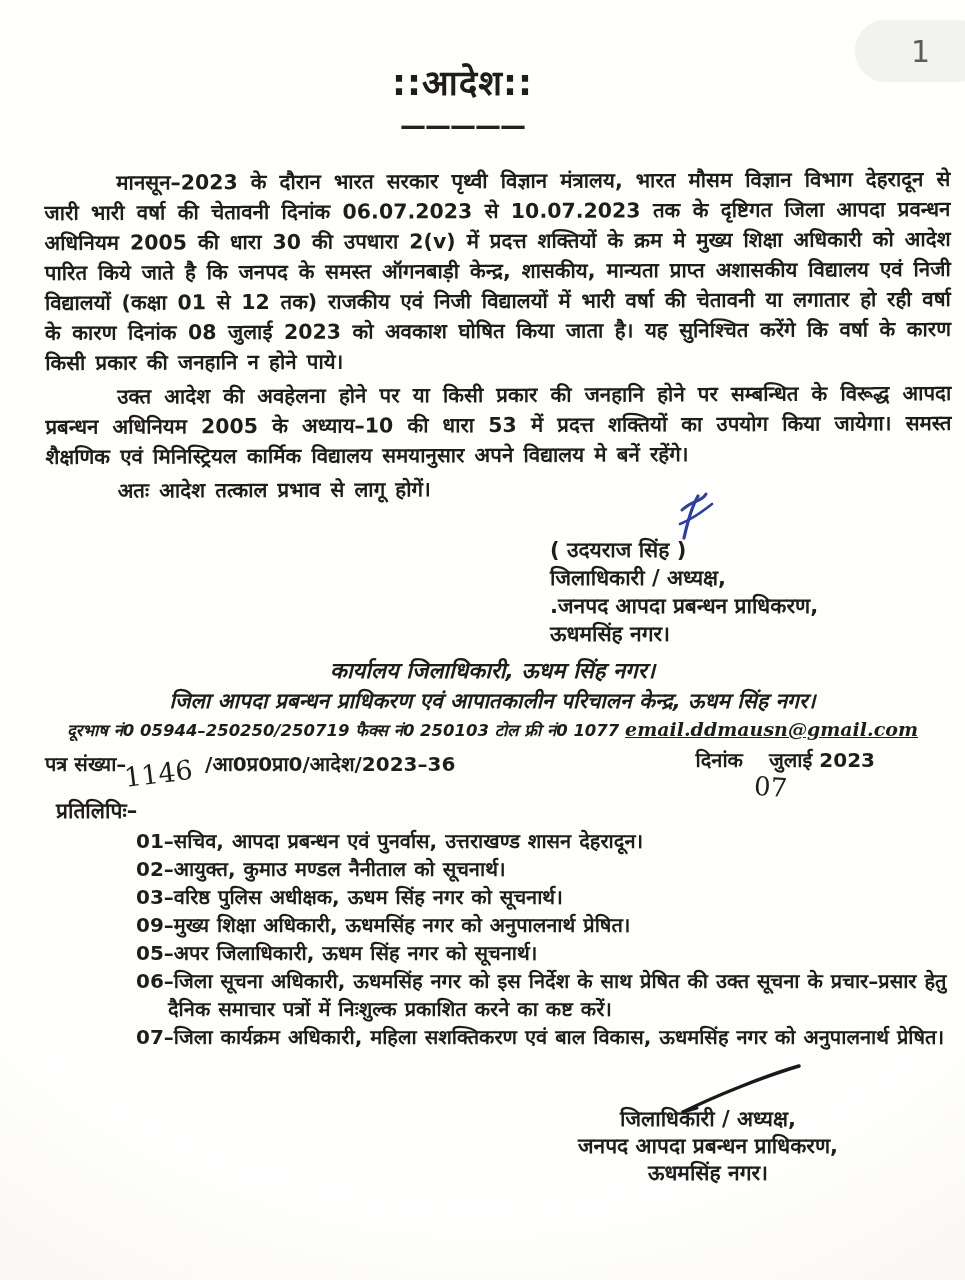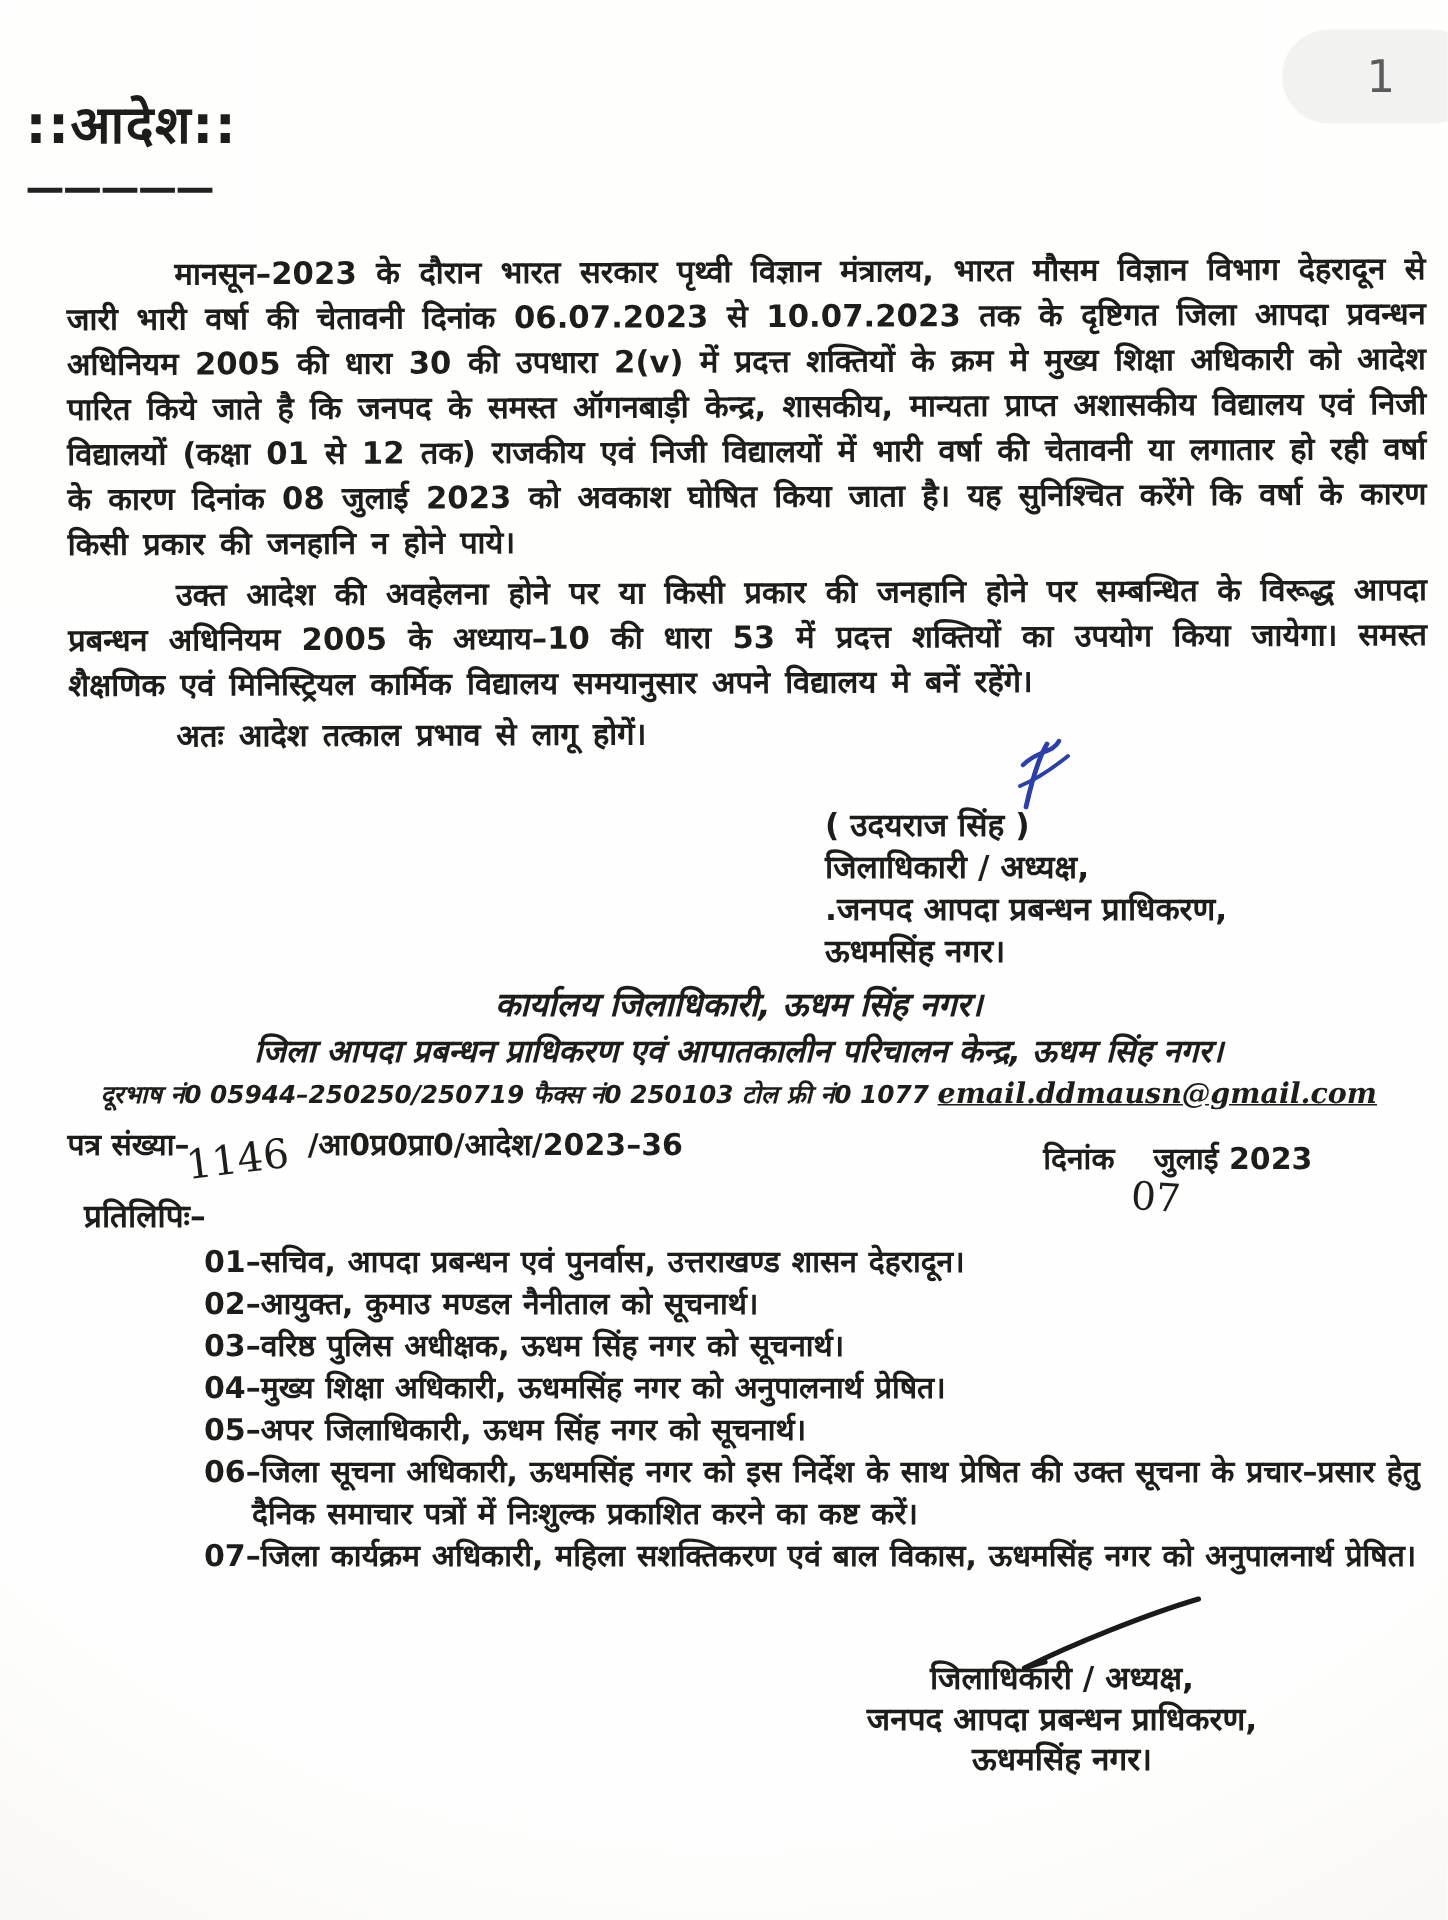--- a/index.html
+++ b/index.html
@@ -19,21 +19,21 @@
   .page-badge{
     position:absolute;top:20px;right:-22px;width:132px;height:62px;
     background:#f2f2f0;border-radius:32px;
     display:flex;align-items:center;justify-content:flex-start;
     box-shadow:0 0 0 1px rgba(0,0,0,0.015);
   }
   .page-badge span{
     margin-left:56px;font-size:30px;color:#5c5c5c;font-weight:400;
   }
   
-  .title-wrap{position:absolute;top:58px;left:0;right:40px;text-align:left;padding-left:17px;}
+  .title-wrap{position:absolute;top:58px;left:0;right:40px;text-align:center;}
   .title{font-size:35px;font-weight:700;letter-spacing:1px;}
   .title-dashes{font-size:26px;font-weight:700;letter-spacing:-1px;margin-top:6px;color:#222;}
   
   .doc-body{
     position:absolute;top:166px;left:45px;right:14px;
     font-size:20.5px;line-height:30px;font-weight:700;
     text-align:justify;word-spacing:3px;
     transform:rotate(-0.25deg);
   }
   .doc-body p{margin:0;}
@@ -62,21 +62,21 @@
     font-size:20px;font-weight:700;
     display:flex;justify-content:space-between;align-items:flex-start;
   }
   .ref-left{white-space:nowrap;}
   .hand{
     display:inline-block;font-weight:400;
     font-family:"DejaVu Serif","Liberation Serif",serif;
     transform:rotate(-7deg);
   }
   .hand-number{font-size:27px;position:relative;top:12px;left:-2px;margin-right:10px;}
-  .ref-right{white-space:nowrap;position:relative;margin-right:60px;margin-top:12px;}
+  .ref-right{white-space:nowrap;position:relative;margin-right:60px;}
   .ref-right .date-label{margin-right:26px;}
   .hand-day{font-size:26px;position:absolute;left:58px;top:26px;transform:rotate(4deg);}
   
   .copies-heading{
     position:absolute;top:796px;left:56px;font-size:21px;font-weight:700;
   }
   .copies{
     position:absolute;top:828px;left:136px;right:15px;
     font-size:20px;line-height:27.5px;font-weight:700;
     list-style:none;margin:0;padding:0;word-spacing:1px;
@@ -138,21 +138,21 @@
       <span class="hand hand-day">07</span>
     </div>
   </div>
 
   <div class="copies-heading">प्रतिलिपिः–</div>
 
   <ul class="copies">
     <li>01–सचिव, आपदा प्रबन्धन एवं पुनर्वास, उत्तराखण्ड शासन देहरादून।</li>
     <li>02–आयुक्त, कुमाउ मण्डल नैनीताल को सूचनार्थ।</li>
     <li>03–वरिष्ठ पुलिस अधीक्षक, ऊधम सिंह नगर को सूचनार्थ।</li>
-    <li>04–मुख्य शिक्षा अधिकारी, ऊधमसिंह नगर को अनुपालनार्थ प्रेषित।</li>
+    <li>09–मुख्य शिक्षा अधिकारी, ऊधमसिंह नगर को अनुपालनार्थ प्रेषित।</li>
     <li>05–अपर जिलाधिकारी, ऊधम सिंह नगर को सूचनार्थ।</li>
     <li>06–जिला सूचना अधिकारी, ऊधमसिंह नगर को इस निर्देश के साथ प्रेषित की उक्त सूचना के प्रचार–प्रसार हेतु दैनिक समाचार पत्रों में निःशुल्क प्रकाशित करने का कष्ट करें।</li>
     <li>07–जिला कार्यक्रम अधिकारी, महिला सशक्तिकरण एवं बाल विकास, ऊधमसिंह नगर को अनुपालनार्थ प्रेषित।</li>
   </ul>
 
   <svg class="sig-stroke" viewBox="0 0 130 56">
     <path d="M8 50 C 40 34, 90 14, 124 4" stroke="#1a1a1a" stroke-width="3.4" fill="none" stroke-linecap="round"></path>
     <path d="M8 50 L 22 46" stroke="#1a1a1a" stroke-width="3" fill="none" stroke-linecap="round"></path>
   </svg>
 

